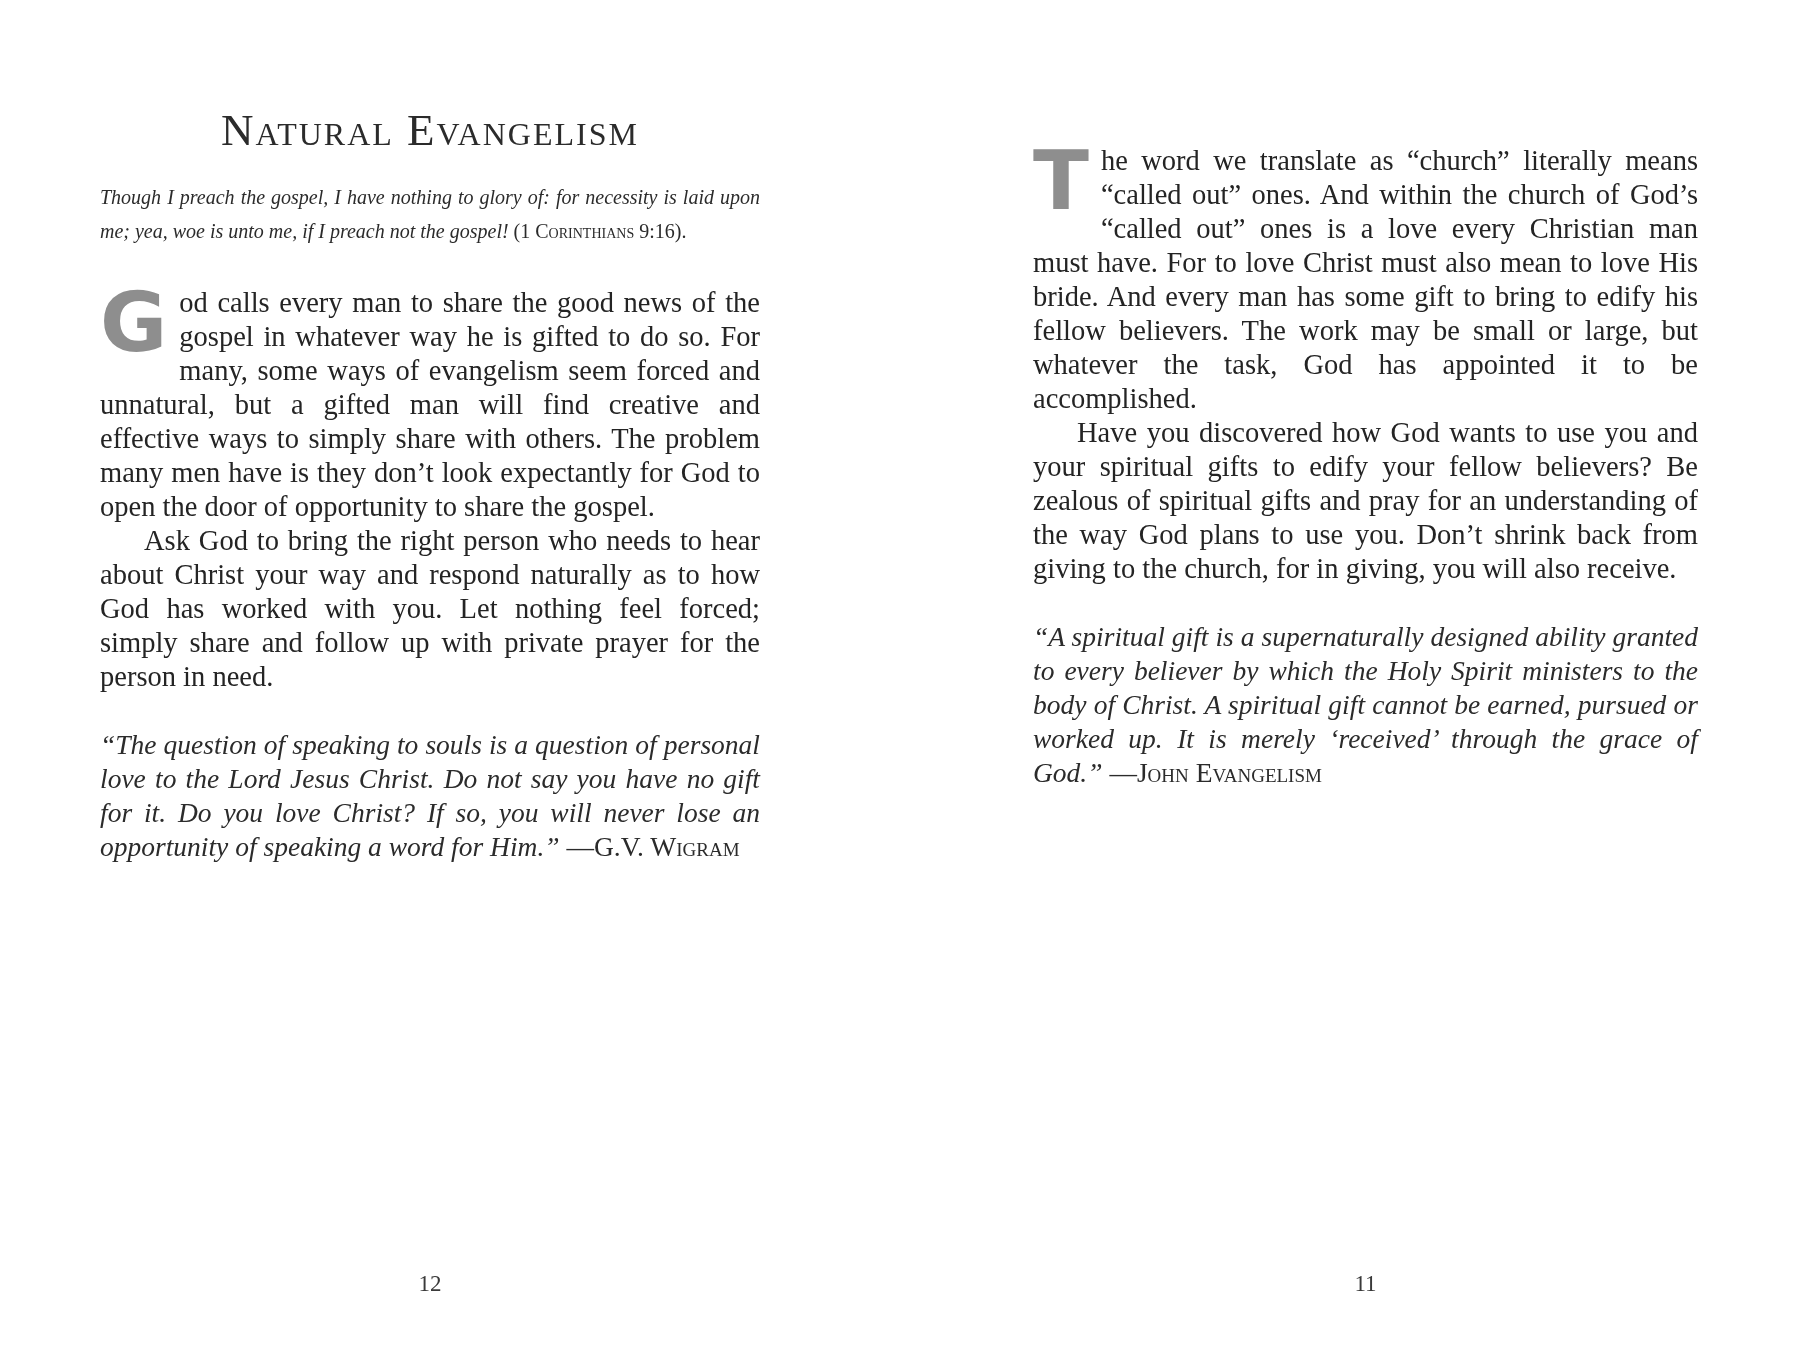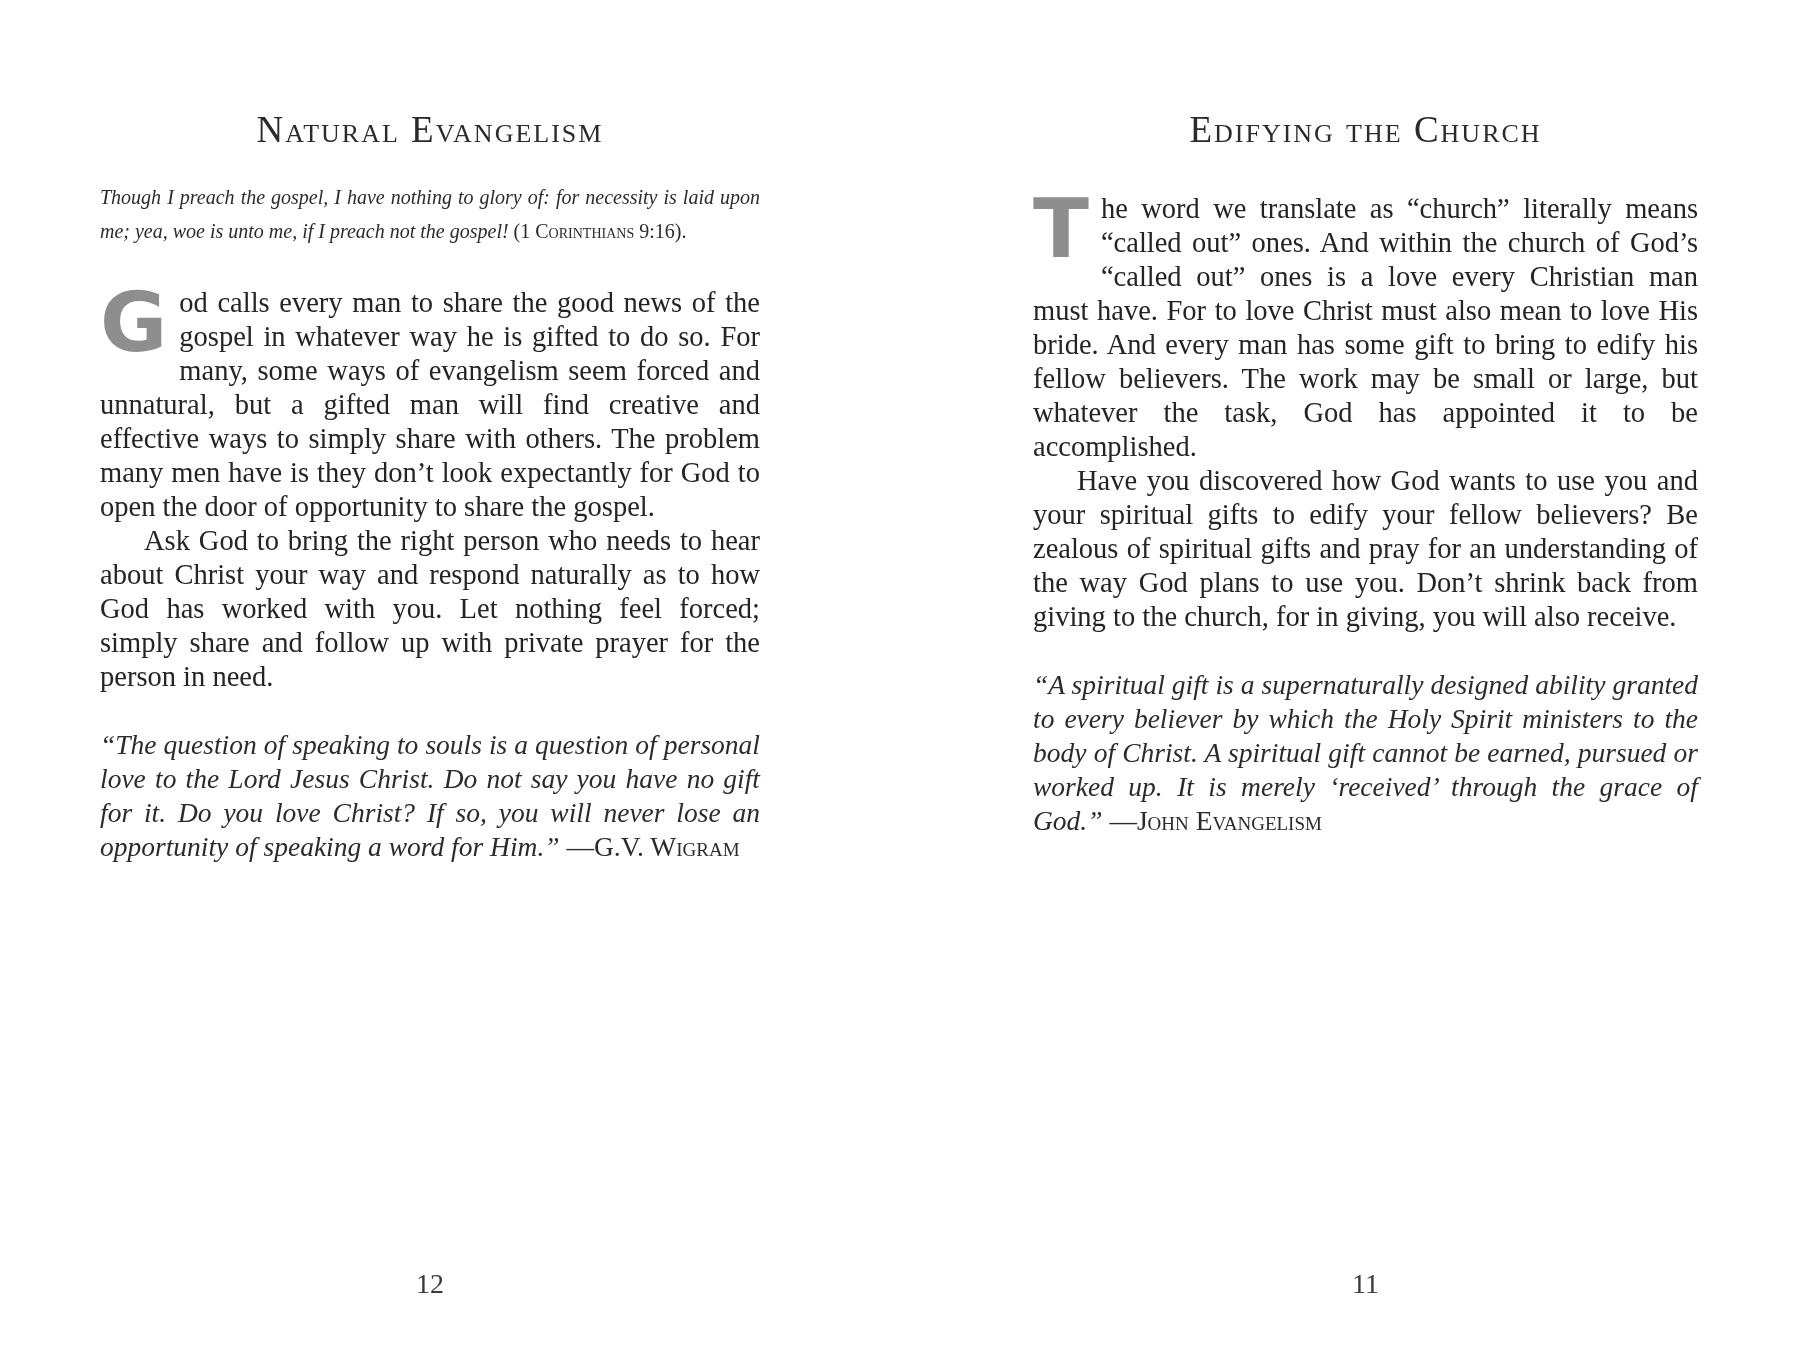--- a/index.html
+++ b/index.html
@@ -14,21 +14,21 @@
   }
   .page {
     position: absolute;
     top: 106px;
   }
   .page-left  { left: 100px;  width: 660px; }
   .page-right { left: 1033px; width: 665px; }
 
   .chapter-title {
     margin: 0;
-    font-size: 37px;
+    font-size: 45px;
     line-height: 48px;
     font-weight: normal;
     font-variant: small-caps;
     letter-spacing: 2px;
     text-align: center;
     color: #2b2b2b;
     white-space: nowrap;
   }
 
   .epigraph {
@@ -73,21 +73,21 @@
     color: #2b2b2b;
   }
   .quote-attr {
     font-style: normal;
     font-variant: small-caps;
   }
 
   .page-number {
     position: absolute;
     top: 1268px;
-    font-size: 28px;
+    font-size: 23px;
     line-height: 32px;
     text-align: center;
     color: #3a3a3a;
   }
   .pn-left  { left: 100px;  width: 660px; }
   .pn-right { left: 1033px; width: 665px; }
 </style>
 </head>
 <body>
 
@@ -106,21 +106,20 @@
       </p>
       <p class="para para-indent">Ask God to bring the right person who needs to hear about Christ your way and respond naturally as to how God has worked with you. Let nothing feel forced; simply share and follow up with private prayer for the person in need.</p>
     </div>
     <p class="quote">
       <span>“The question of speaking to souls is a question of personal love to the Lord Jesus Christ. Do not say you have no gift for it. Do you love Christ? If so, you will never lose an opportunity of speaking a word for Him.”</span>
       <span class="quote-attr">—G.V. Wigram</span>
     </p>
   </section>
 
   <section class="page page-right">
-    <h1 class="chapter-title">Edifying the Church</h1>
     <div class="body-text">
       <p class="para">
         <span class="drop-cap">T</span>
         <span>he word we translate as “church” literally means “called out” ones. And within the church of God’s “called out” ones is a love every Christian man must have. For to love Christ must also mean to love His bride. And every man has some gift to bring to edify his fellow believers. The work may be small or large, but whatever the task, God has appointed it to be accomplished.</span>
       </p>
       <p class="para para-indent">Have you discovered how God wants to use you and your spiritual gifts to edify your fellow believers? Be zealous of spiritual gifts and pray for an understanding of the way God plans to use you. Don’t shrink back from giving to the church, for in giving, you will also receive.</p>
     </div>
     <p class="quote">
       <span>“A spiritual gift is a supernaturally designed ability granted to every believer by which the Holy Spirit ministers to the body of Christ. A spiritual gift cannot be earned, pursued or worked up. It is merely ‘received’ through the grace of God.”</span>
       <span class="quote-attr">—John Evangelism</span>

